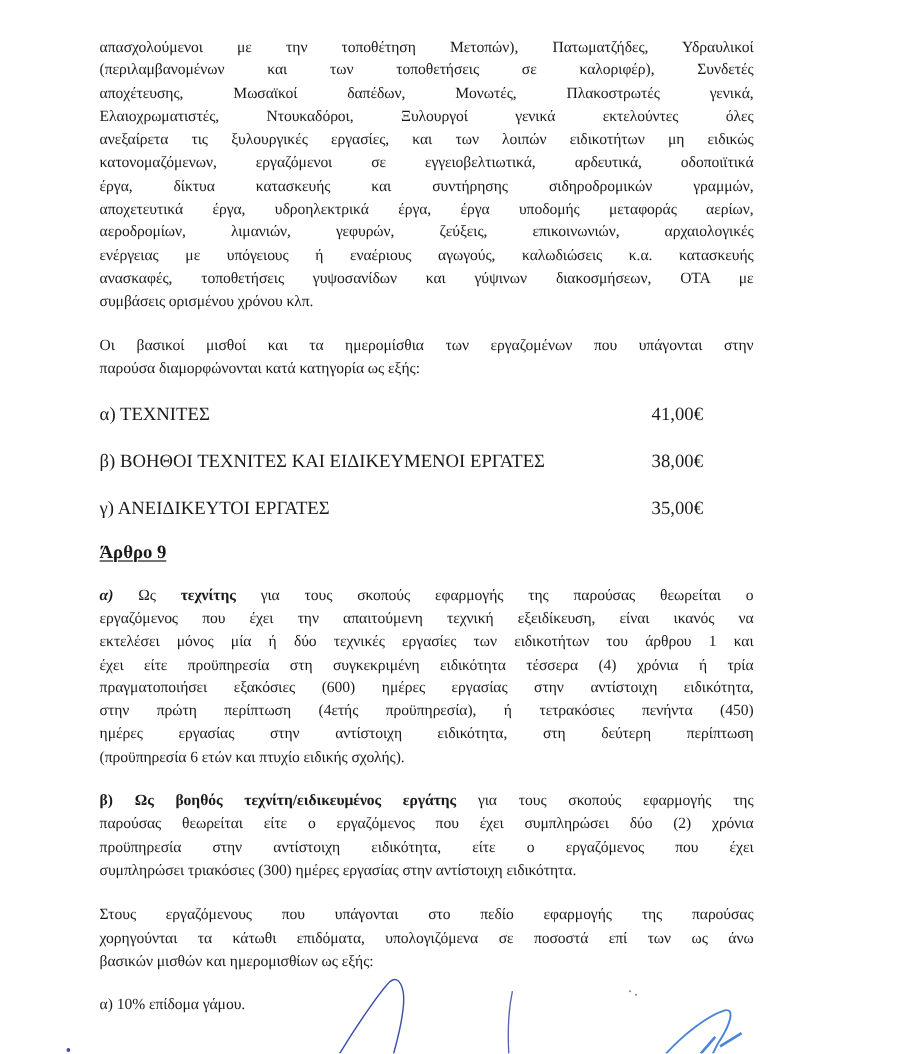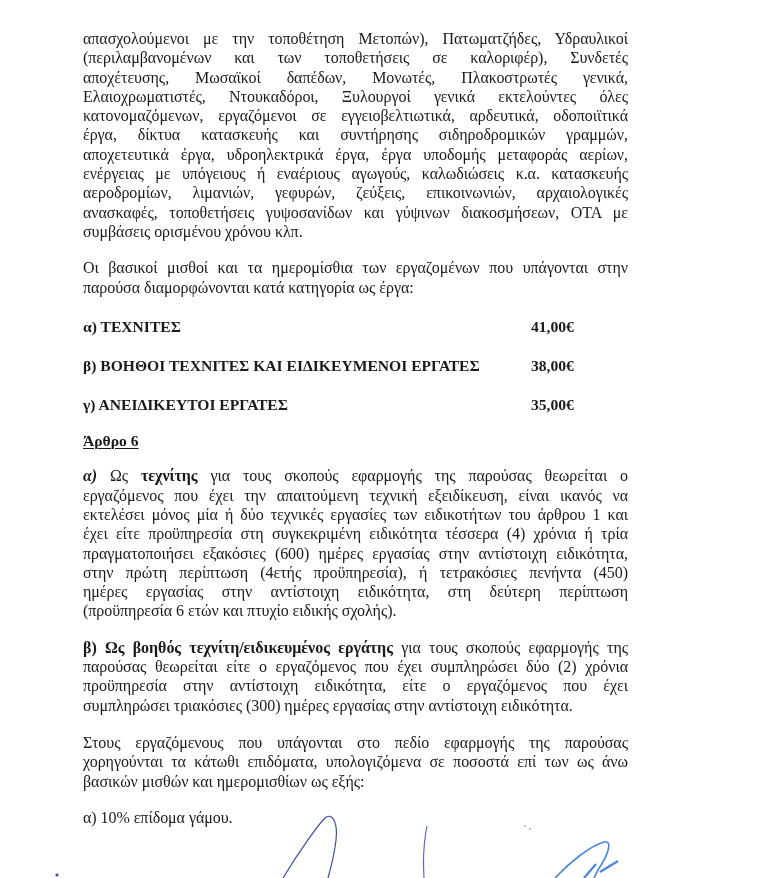--- a/index.html
+++ b/index.html
@@ -24,51 +24,51 @@
       background: #ffffff;
     }
     .col {
       position: absolute;
       left: 83px;
       width: 545px;
       top: 29px;
     }
     .line {
       display: block;
-      font-size: 16px;
+      font-size: 13px;
       line-height: 19.3px;
       height: 19.3px;
       white-space: nowrap;
       text-align: justify;
       text-align-last: justify;
       letter-spacing: -0.05px;
     }
     .line.last {
       text-align-last: left;
     }
     .para {
       margin-bottom: 17px;
     }
     .wage-row {
       position: relative;
       height: 19px;
       font-size: 15.6px;
       line-height: 19px;
-      font-weight: bold;
+      font-weight: normal;
       margin-bottom: 17.5px;
       margin-top: 20px;
     }
     .wage-row .cat {
       position: absolute;
       left: 0;
       top: 0;
     }
     .wage-row .amt {
       position: absolute;
-      left: 448px;
+      left: 460px;
       top: 0;
     }
     .article-head {
       font-size: 15.6px;
       line-height: 19px;
       height: 19px;
       font-weight: bold;
       text-decoration: underline;
       text-decoration-thickness: 1.3px;
       text-underline-offset: 2px;
@@ -85,50 +85,51 @@
 <body>
 
 <div class="page">
   <div class="col">
 
     <div class="para">
       <span class="line">απασχολούμενοι με την τοποθέτηση Μετοπών), Πατωματζήδες, Υδραυλικοί</span>
       <span class="line">(περιλαμβανομένων και των τοποθετήσεις σε καλοριφέρ), Συνδετές</span>
       <span class="line">αποχέτευσης, Μωσαϊκοί δαπέδων, Μονωτές, Πλακοστρωτές γενικά,</span>
       <span class="line">Ελαιοχρωματιστές, Ντουκαδόροι, Ξυλουργοί γενικά εκτελούντες όλες</span>
+      <span class="line">ανεξαίρετα τις ξυλουργικές εργασίες, και των λοιπών ειδικοτήτων μη ειδικώς</span>
       <span class="line">κατονομαζόμενων, εργαζόμενοι σε εγγειοβελτιωτικά, αρδευτικά, οδοποιϊτικά</span>
       <span class="line">έργα, δίκτυα κατασκευής και συντήρησης σιδηροδρομικών γραμμών,</span>
       <span class="line">αποχετευτικά έργα, υδροηλεκτρικά έργα, έργα υποδομής μεταφοράς αερίων,</span>
+      <span class="line">αεροδρομίων, λιμανιών, γεφυρών, ζεύξεις, επικοινωνιών, αρχαιολογικές</span>
       <span class="line">ενέργειας με υπόγειους ή εναέριους αγωγούς, καλωδιώσεις κ.α. κατασκευής</span>
-      <span class="line">αεροδρομίων, λιμανιών, γεφυρών, ζεύξεις, επικοινωνιών, αρχαιολογικές</span>
       <span class="line">ανασκαφές, τοποθετήσεις γυψοσανίδων και γύψινων διακοσμήσεων, ΟΤΑ με</span>
       <span class="line last">συμβάσεις ορισμένου χρόνου κλπ.</span>
     </div>
 
     <div class="para" style="margin-bottom:18px;">
       <span class="line">Οι βασικοί μισθοί και τα ημερομίσθια των εργαζομένων που υπάγονται στην</span>
-      <span class="line last">παρούσα διαμορφώνονται κατά κατηγορία ως έργα:</span>
+      <span class="line last">παρούσα διαμορφώνονται κατά κατηγορία ως εξής:</span>
     </div>
 
     <div>
       <div class="wage-row">
         <span class="cat">α) ΤΕΧΝΙΤΕΣ</span>
         <span class="amt">41,00€</span>
       </div>
       <div class="wage-row">
         <span class="cat">β) ΒΟΗΘΟΙ ΤΕΧΝΙΤΕΣ ΚΑΙ ΕΙΔΙΚΕΥΜΕΝΟΙ ΕΡΓΑΤΕΣ</span>
         <span class="amt">38,00€</span>
       </div>
       <div class="wage-row">
         <span class="cat">γ) ΑΝΕΙΔΙΚΕΥΤΟΙ ΕΡΓΑΤΕΣ</span>
         <span class="amt">35,00€</span>
       </div>
     </div>
 
-    <div class="article-head">Άρθρο 6</div>
+    <div class="article-head">Άρθρο 9</div>
 
     <div class="para">
       <span class="line"><i class="inl">α)</i><span> Ως </span><b class="inl">τεχνίτης</b><span> για τους σκοπούς εφαρμογής της παρούσας θεωρείται ο</span></span>
       <span class="line">εργαζόμενος που έχει την απαιτούμενη τεχνική εξειδίκευση, είναι ικανός να</span>
       <span class="line">εκτελέσει μόνος μία ή δύο τεχνικές εργασίες των ειδικοτήτων του άρθρου 1 και</span>
       <span class="line">έχει είτε προϋπηρεσία στη συγκεκριμένη ειδικότητα τέσσερα (4) χρόνια ή τρία</span>
       <span class="line">πραγματοποιήσει εξακόσιες (600) ημέρες εργασίας στην αντίστοιχη ειδικότητα,</span>
       <span class="line">στην πρώτη περίπτωση (4ετής προϋπηρεσία), ή τετρακόσιες πενήντα (450)</span>
       <span class="line">ημέρες εργασίας στην αντίστοιχη ειδικότητα, στη δεύτερη περίπτωση</span>
       <span class="line last">(προϋπηρεσία 6 ετών και πτυχίο ειδικής σχολής).</span>

